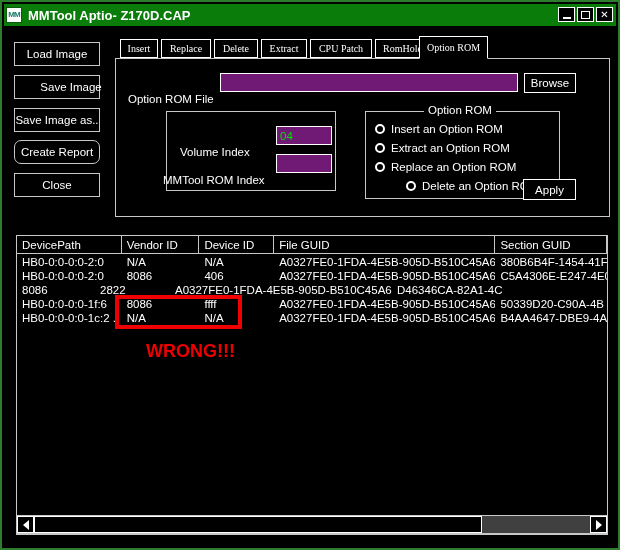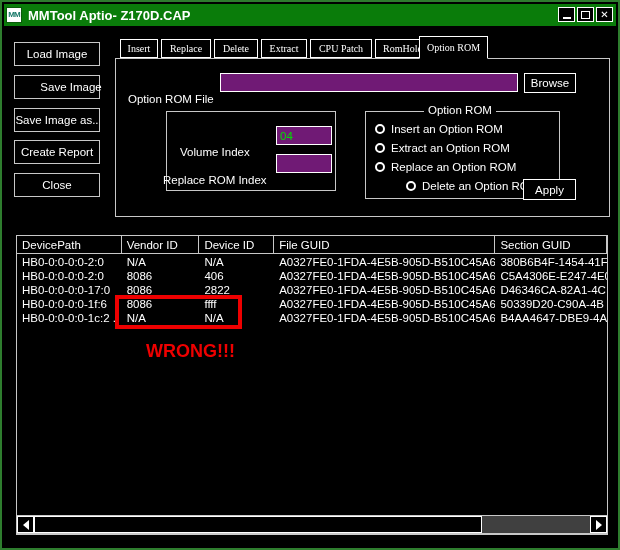--- a/index.html
+++ b/index.html
@@ -354,41 +354,41 @@
         </div>
       <div class="tbtn">
           <span>✕</span>
         </div>
     </div>
   </div>
 
   <div class="sidebtn" style="top:40px;">Load Image</div>
   <div class="sidebtn" style="top:73px;padding-left:28px;">Save Image</div>
   <div class="sidebtn" style="top:106px;">Save Image as..</div>
-  <div class="sidebtn" style="top:138px;">Create Report</div>
+  <div class="sidebtn" style="top:138px;border-radius:7px;">Create Report</div>
   <div class="sidebtn" style="top:171px;">Close</div>
 
   <div class="tab" style="left:118px; width:38px;">Insert</div>
   <div class="tab" style="left:159px; width:50px;">Replace</div>
   <div class="tab" style="left:212px; width:44px;">Delete</div>
   <div class="tab" style="left:259px; width:46px;">Extract</div>
   <div class="tab" style="left:308px; width:62px;">CPU Patch</div>
   <div class="tab" style="left:373px; width:55px;">RomHole</div>
   <div class="tab active" style="left:417px; width:69px;">Option ROM</div>
 
   <div class="tabpanel">
 
     <div class="lbl" style="left:12px; top:19px;">Option ROM File</div>
     <input class="textbox" style="left: 104px; top: 14px; width: 298px; height: 19px; color: rgb(255, 255, 255);" placeholder="">
     <div class="btn" style="left:408px; top:14px; width:52px; height:20px;">Browse</div>
 
     <div class="groupbox" style="left:50px; top:52px; width:170px; height:80px;">
       <div class="lbl" style="left:13px; top:19px;">Volume Index</div>
       <div class="textbox" style="left:109px; top:14px; width:56px; height:19px;">04</div>
-      <div class="lbl" style="left:-4px; top:47px;">Replace ROM Index</div>
+      <div class="lbl" style="left:-4px; top:47px;">MMTool ROM Index</div>
       <div class="textbox" style="left:109px; top:42px; width:56px; height:19px;"></div>
     </div>
 
     <div class="groupbox" style="left:249px; top:52px; width:195px; height:88px;">
       <div class="group-caption" style="left:58px;">Option ROM</div>
 
       <div class="radio-row" style="left:9px; top:11px;">
         <span class="radio-circle"></span>
         <span>Insert an Option ROM</span>
       </div>
@@ -427,21 +427,20 @@
         <div class="lv-td" style="width:112px;">380B6B4F-1454-41F</div>
       </div>
       <div class="lv-row">
         <div class="lv-td" style="width:105px;">HB0-0:0-0:0-2:0</div>
         <div class="lv-td" style="width:78px;">8086</div>
         <div class="lv-td" style="width:75px;">406</div>
         <div class="lv-td" style="width:222px;">A0327FE0-1FDA-4E5B-905D-B510C45A61D0</div>
         <div class="lv-td" style="width:112px;">C5A4306E-E247-4E0</div>
       </div>
       <div class="lv-row">
-        <div class="lv-td" style="width:105px;">HB0-0:0-0:0-17:0</div>
         <div class="lv-td" style="width:78px;">8086</div>
         <div class="lv-td" style="width:75px;">2822</div>
         <div class="lv-td" style="width:222px;">A0327FE0-1FDA-4E5B-905D-B510C45A61D0</div>
         <div class="lv-td" style="width:112px;">D46346CA-82A1-4C</div>
       </div>
       <div class="lv-row">
         <div class="lv-td" style="width:105px;">HB0-0:0-0:0-1f:6</div>
         <div class="lv-td" style="width:78px;">8086</div>
         <div class="lv-td" style="width:75px;">ffff</div>
         <div class="lv-td" style="width:222px;">A0327FE0-1FDA-4E5B-905D-B510C45A61D0</div>

